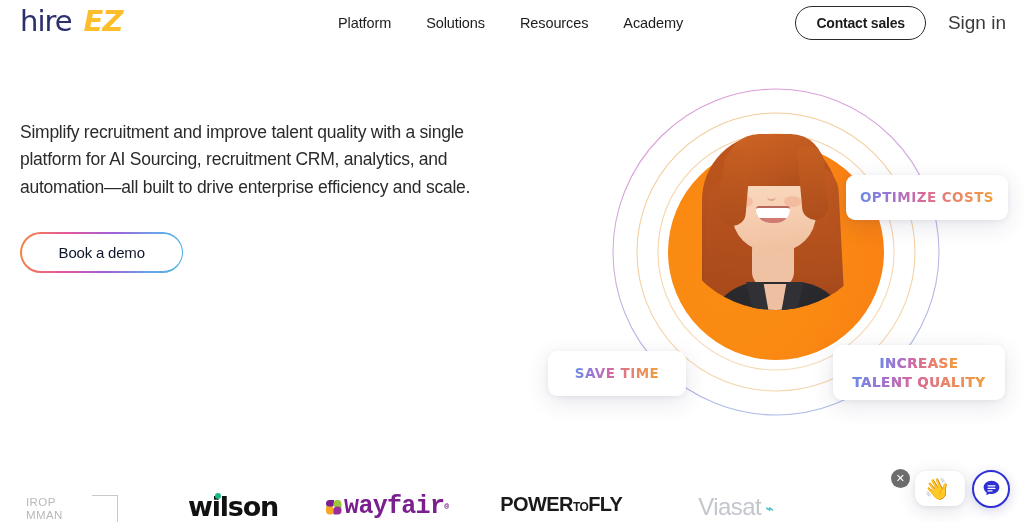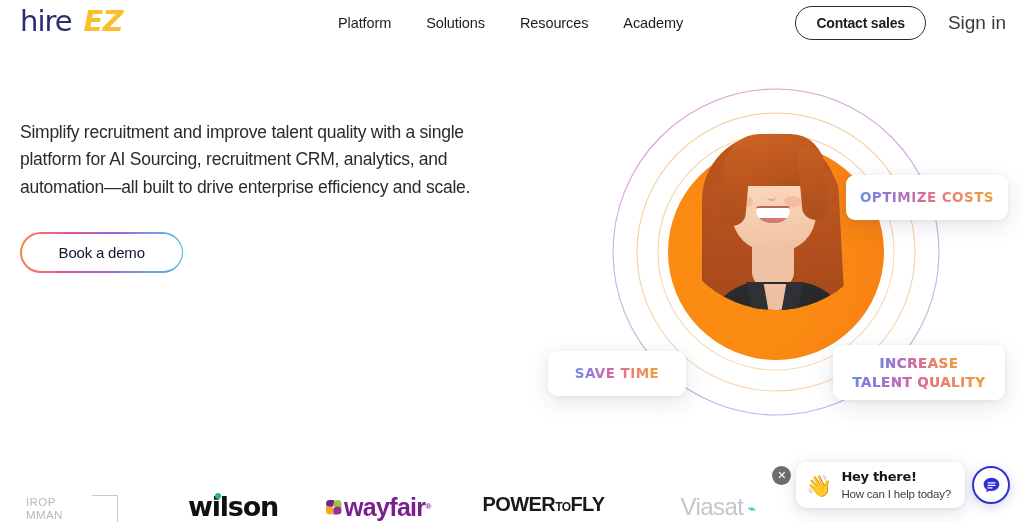--- a/index.html
+++ b/index.html
@@ -426,21 +426,21 @@
   }
   .wilson-logo .dot {
     position: absolute;
     left: 27px; top: 1px;
     width: 6px; height: 6px;
     border-radius: 50%;
     background: #19b98b;
   }
 
   .wayfair-logo {
-    font-family: Liberation Sans, sans-serif;
+    font-family: Liberation Mono, monospace;
     font-size: 25px;
     font-weight: 700;
     color: #7b1f8e;
     letter-spacing: -0.7px;
     display: flex;
     align-items: center;
     line-height: 30px;
     margin-left: 48px;
   }
   .wayfair-mark {
@@ -704,24 +704,20 @@
     </div>
 
   </div>
 
   <div class="chat-wrap">
 
     <div class="chat-close">✕</div>
 
     <div class="chat-bubble">
       <div class="chat-wave">👋</div>
-      <div class="chat-texts">
-        <div class="chat-title">Hey there!</div>
-        <div class="chat-sub">How can I help today?</div>
-      </div>
     </div>
 
     <div class="chat-fab">
       <svg width="21" height="21" viewBox="0 0 24 24">
         <path d="M12 3C6.9 3 3 6.4 3 10.6c0 2.4 1.3 4.5 3.3 5.9v3.2l3.2-1.8c.8.2 1.6.3 2.5.3 5.1 0 9-3.4 9-7.6S17.1 3 12 3z" fill="#2f2fd6"></path>
         <rect x="7.3" y="8.2" width="9.4" height="1.5" rx="0.75" fill="#ffffff"></rect>
         <rect x="7.3" y="11.1" width="9.4" height="1.5" rx="0.75" fill="#ffffff"></rect>
         <rect x="7.3" y="14" width="6" height="1.5" rx="0.75" fill="#ffffff"></rect>
       </svg>
     </div>

